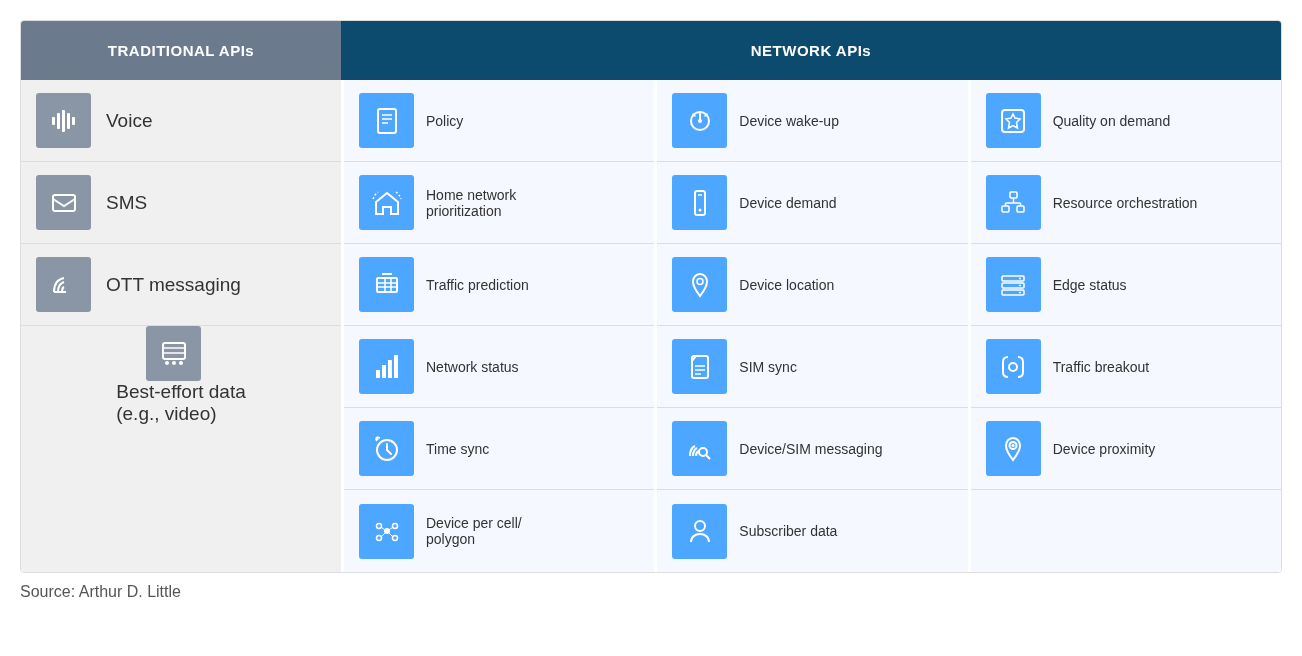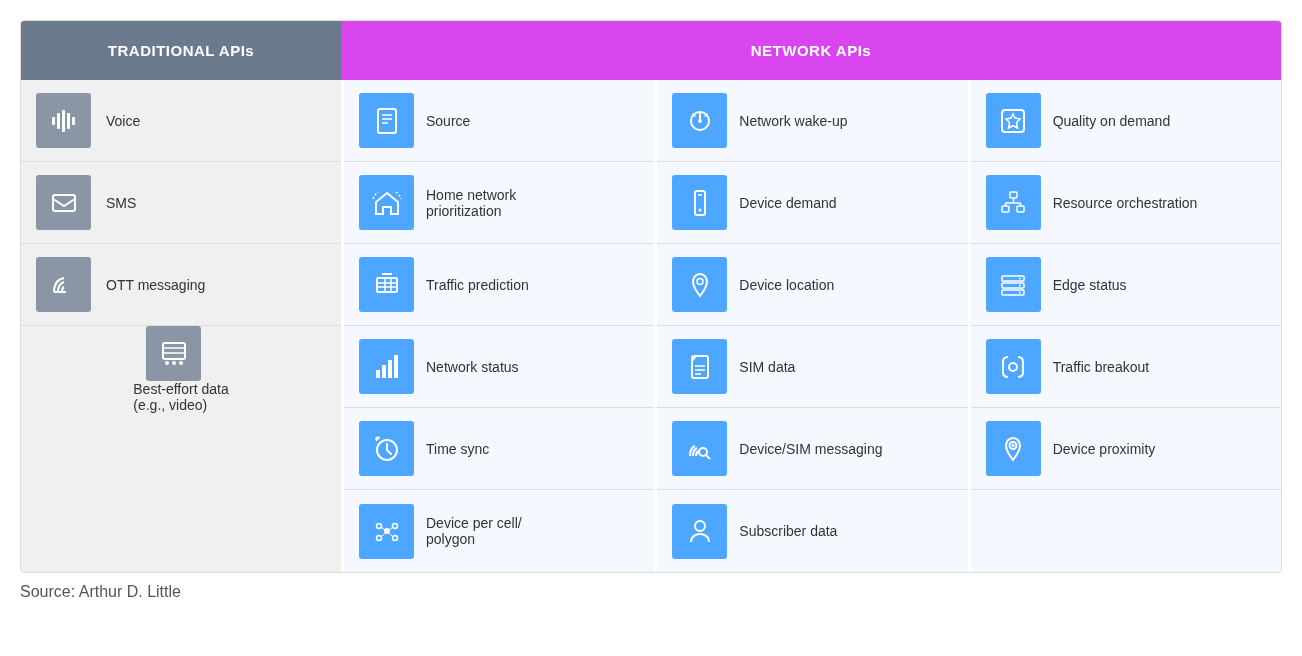--- a/index.html
+++ b/index.html
@@ -26,21 +26,21 @@
       text-align: center;
       padding: 21px 10px;
       width: 320px;
       flex-shrink: 0;
       display: flex;
       align-items: center;
       justify-content: center;
       letter-spacing: 0.5px;
     }
     .header-network {
-      background: #d946ef;
+      background: #0c4a6e;
       color: #fff;
       font-weight: bold;
       font-size: 15px;
       text-align: center;
       padding: 18px 10px;
       flex: 1;
       display: flex;
       align-items: center;
       justify-content: center;
       letter-spacing: 0.5px;
@@ -72,21 +72,21 @@
       align-items: center;
       justify-content: center;
       flex-shrink: 0;
       margin-right: 15px;
     }
     .trad-icon-box svg {
       width: 30px;
       height: 30px;
     }
     .trad-label {
-      font-size: 14px;
+      font-size: 19px;
       color: #333;
     }
     
     .network-section {
       flex: 1;
       display: flex;
     }
     .net-col {
       flex: 1;
       border-left: 3px solid #fff;
@@ -200,21 +200,21 @@
 
         <div class="net-item">
           <div class="net-icon-box">
             <svg viewBox="0 0 30 30" fill="none" xmlns="http://www.w3.org/2000/svg">
               <rect x="6" y="3" width="18" height="24" rx="2" stroke="white" stroke-width="2"></rect>
               <line x1="10" y1="9" x2="20" y2="9" stroke="white" stroke-width="1.5"></line>
               <line x1="10" y1="13" x2="20" y2="13" stroke="white" stroke-width="1.5"></line>
               <line x1="10" y1="17" x2="16" y2="17" stroke="white" stroke-width="1.5"></line>
             </svg>
           </div>
-          <span class="net-label">Source</span>
+          <span class="net-label">Policy</span>
         </div>
 
         <div class="net-item">
           <div class="net-icon-box">
             <svg viewBox="0 0 30 30" fill="none" xmlns="http://www.w3.org/2000/svg">
               <path d="M4 14L15 5L26 14V26H19V19H11V26H4V14Z" stroke="white" stroke-width="2"></path>
               <path d="M1 11 Q3 6 6 4" stroke="white" stroke-width="1.5" fill="none" stroke-dasharray="2 2"></path>
               <path d="M24 4 Q27 6 29 11" stroke="white" stroke-width="1.5" fill="none" stroke-dasharray="2 2"></path>
             </svg>
           </div>
@@ -284,21 +284,21 @@
         <div class="net-item">
           <div class="net-icon-box">
             <svg viewBox="0 0 30 30" fill="none" xmlns="http://www.w3.org/2000/svg">
               <circle cx="15" cy="15" r="9" stroke="white" stroke-width="2"></circle>
               <path d="M15 8V15" stroke="white" stroke-width="2" stroke-linecap="round"></path>
               <circle cx="15" cy="15" r="2" fill="white"></circle>
               <path d="M8 8 L10 10" stroke="white" stroke-width="1.5" stroke-linecap="round"></path>
               <path d="M22 8 L20 10" stroke="white" stroke-width="1.5" stroke-linecap="round"></path>
             </svg>
           </div>
-          <span class="net-label">Network wake-up</span>
+          <span class="net-label">Device wake-up</span>
         </div>
 
         <div class="net-item">
           <div class="net-icon-box">
             <svg viewBox="0 0 30 30" fill="none" xmlns="http://www.w3.org/2000/svg">
               <rect x="10" y="3" width="10" height="24" rx="2" stroke="white" stroke-width="2"></rect>
               <line x1="13" y1="7" x2="17" y2="7" stroke="white" stroke-width="1.5"></line>
               <circle cx="15" cy="22" r="1.5" fill="white"></circle>
             </svg>
           </div>
@@ -318,21 +318,21 @@
         <div class="net-item">
           <div class="net-icon-box">
             <svg viewBox="0 0 30 30" fill="none" xmlns="http://www.w3.org/2000/svg">
               <rect x="7" y="4" width="16" height="22" rx="2" stroke="white" stroke-width="2"></rect>
               <path d="M11 4L7 9" stroke="white" stroke-width="2"></path>
               <line x1="10" y1="14" x2="20" y2="14" stroke="white" stroke-width="1.5"></line>
               <line x1="10" y1="18" x2="20" y2="18" stroke="white" stroke-width="1.5"></line>
               <line x1="10" y1="22" x2="16" y2="22" stroke="white" stroke-width="1.5"></line>
             </svg>
           </div>
-          <span class="net-label">SIM data</span>
+          <span class="net-label">SIM sync</span>
         </div>
 
         <div class="net-item">
           <div class="net-icon-box">
             <svg viewBox="0 0 30 30" fill="none" xmlns="http://www.w3.org/2000/svg">
               <path d="M5 22 Q5 14 10 12" stroke="white" stroke-width="2" fill="none"></path>
               <path d="M8 22 Q8 16 12 14" stroke="white" stroke-width="2" fill="none"></path>
               <path d="M11 22 Q11 18 14 17" stroke="white" stroke-width="2" fill="none"></path>
               <circle cx="18" cy="18" r="4" stroke="white" stroke-width="2"></circle>
               <line x1="21" y1="21" x2="25" y2="25" stroke="white" stroke-width="2"></line>

